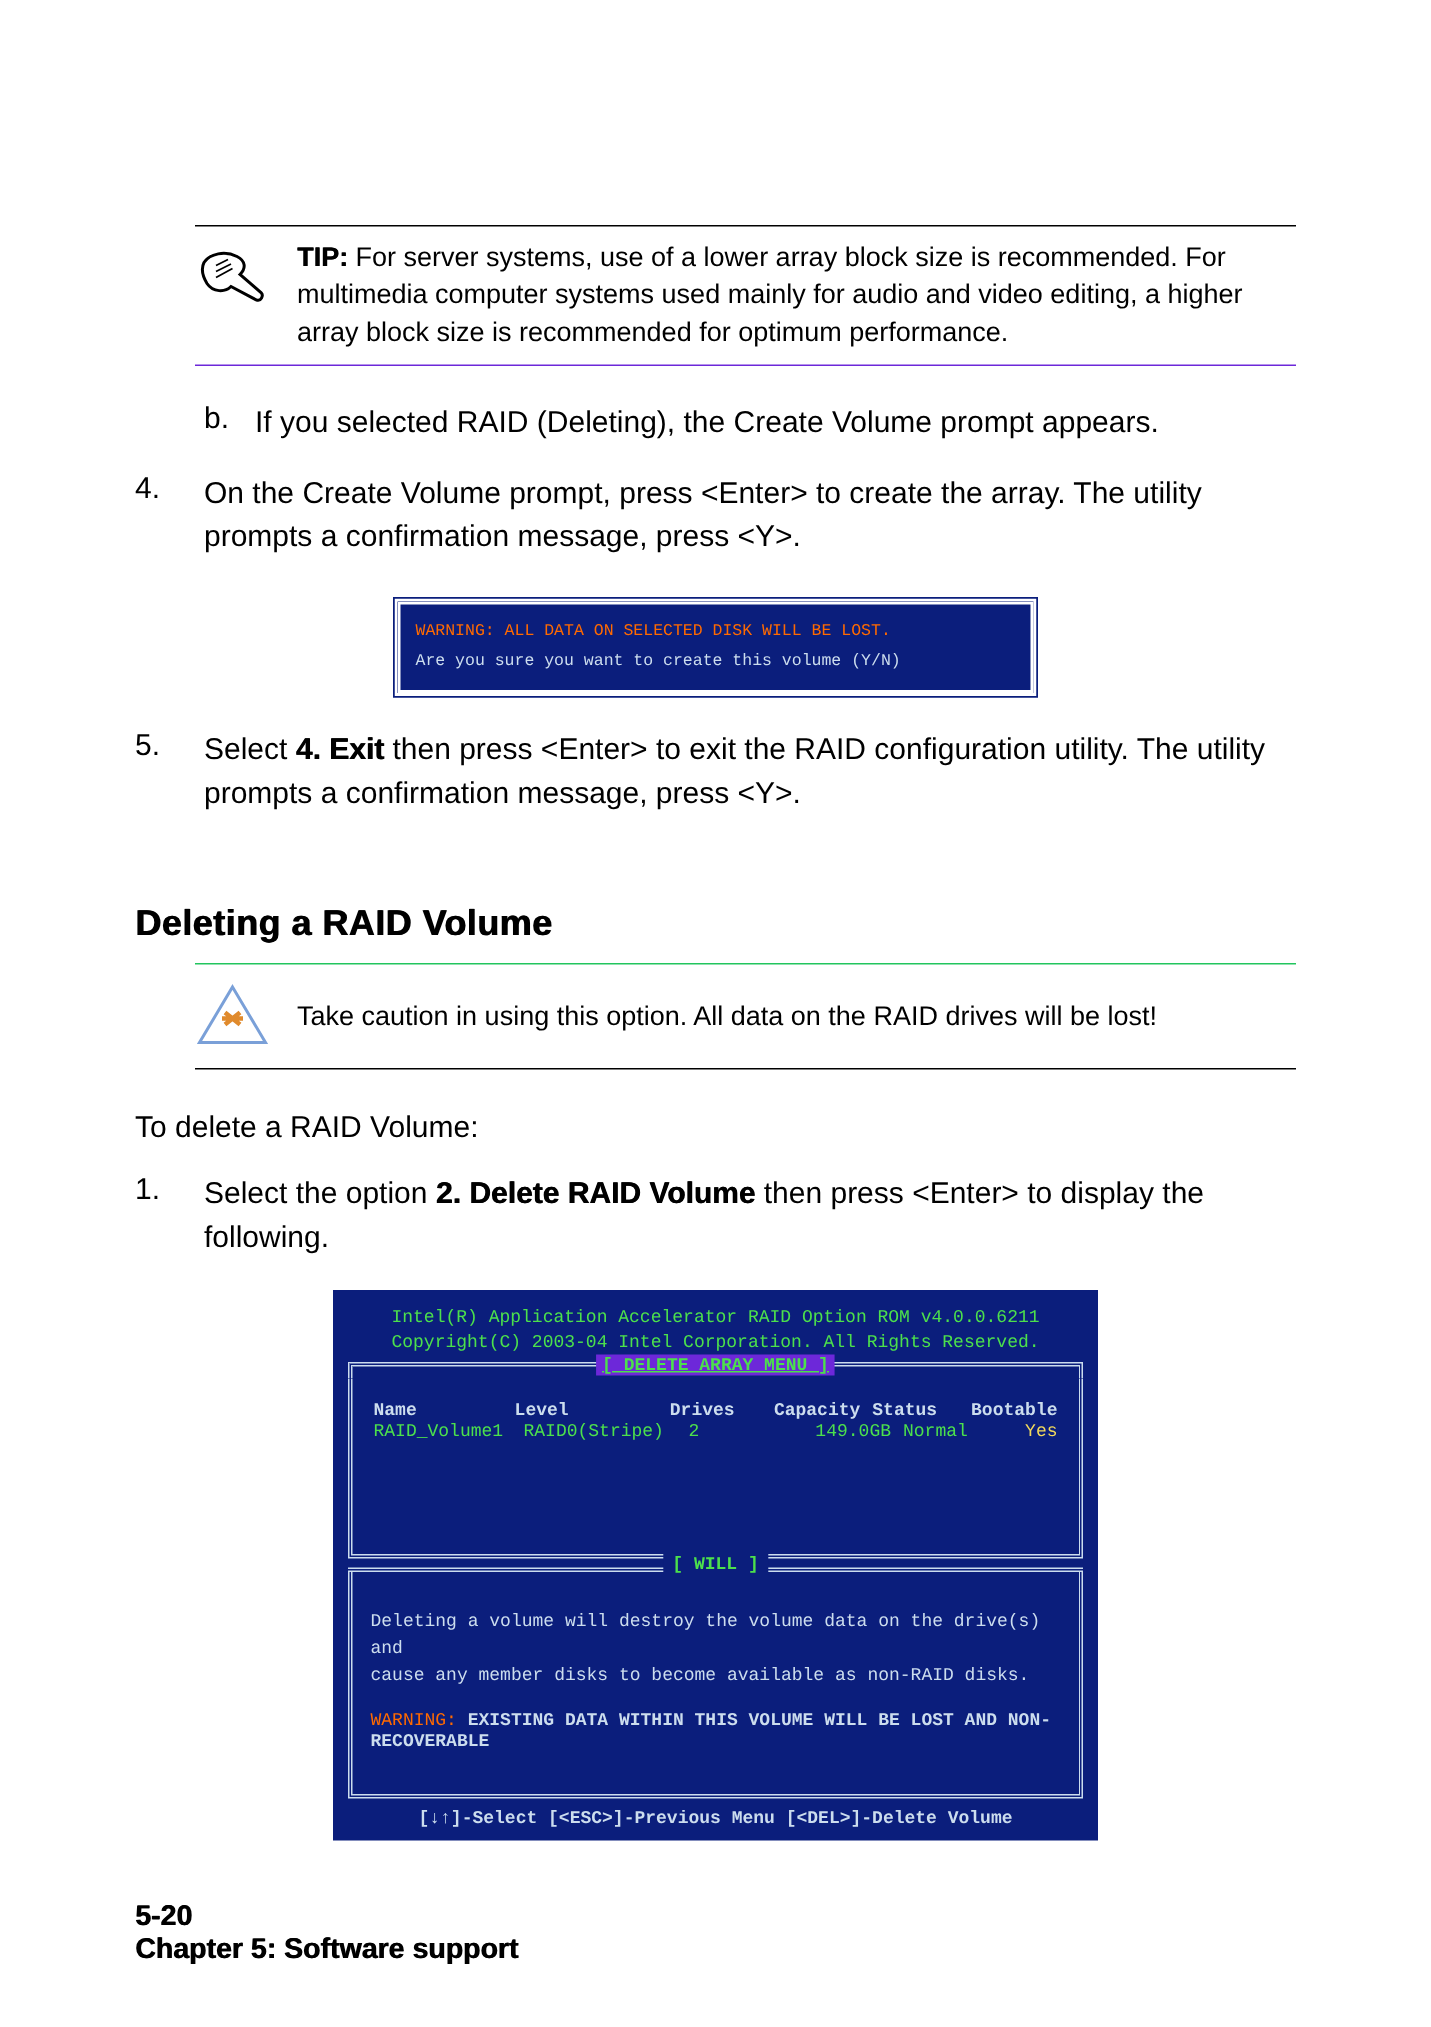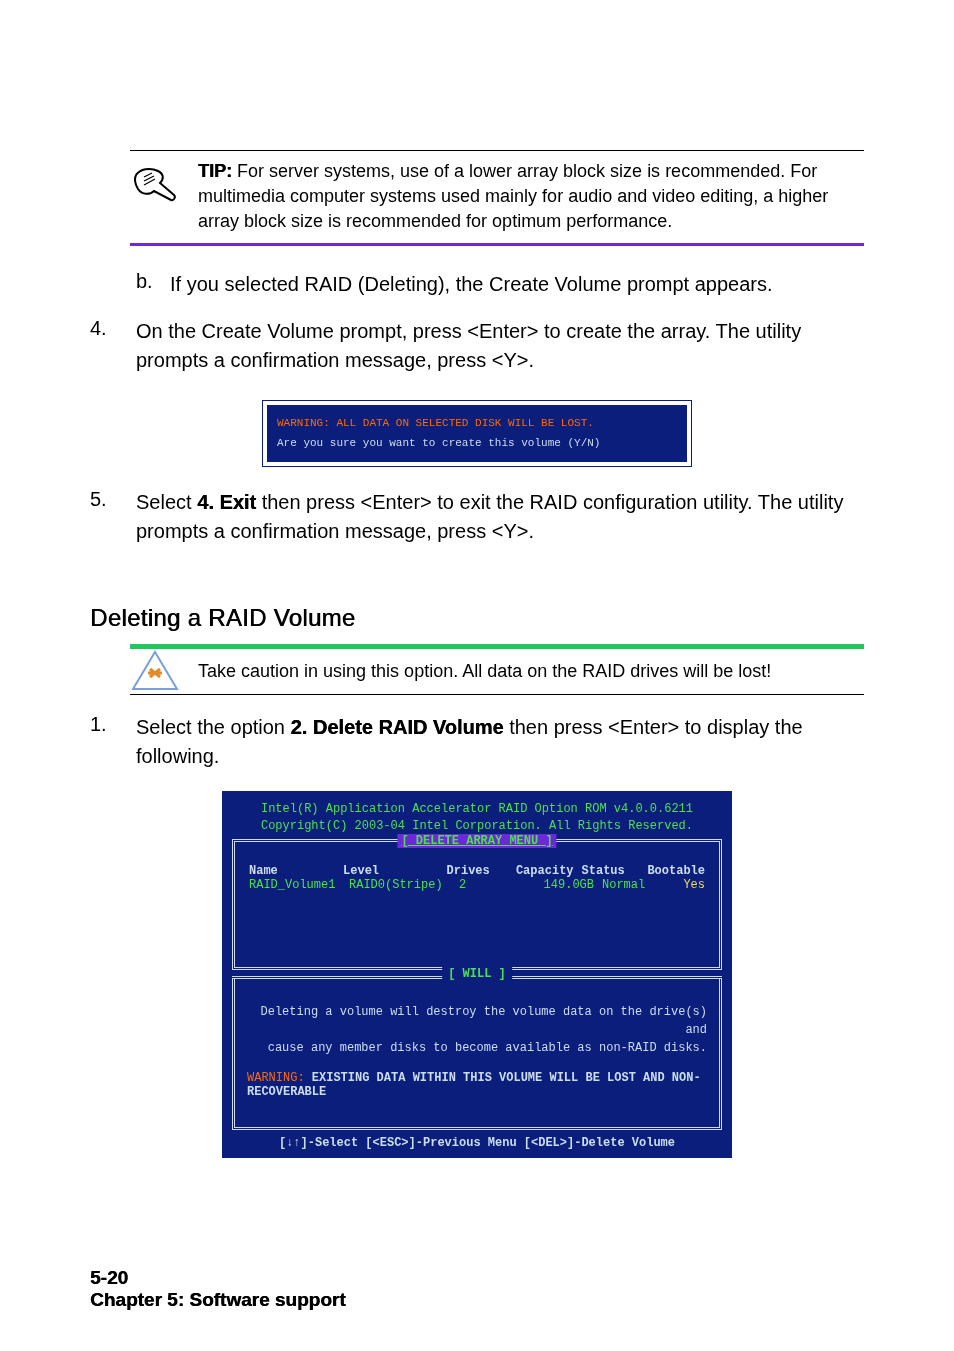--- a/index.html
+++ b/index.html
@@ -13,21 +13,21 @@
   .page {
     padding: 150px 90px 60px 90px;
     box-sizing: border-box;
     min-height: 1351px;
     position: relative;
   }
   .tip-block {
     display: flex;
     gap: 18px;
     border-top: 1px solid #000;
-    border-bottom: 3px solid #6d28d9;
+    border-bottom: 1px solid #6d28d9;
     padding: 8px 0;
     margin-left: 40px;
   }
   .tip-icon {
     flex: 0 0 50px;
     height: 50px;
     margin-top: 2px;
   }
   .tip-text {
     font-size: 18px;
@@ -67,31 +67,31 @@
     padding: 10px 12px;
     font-family: "Courier New", monospace;
     font-size: 11px;
     color: #cde;
     line-height: 1.9;
     box-shadow: 0 0 0 1px #0b1e7c, 0 0 0 2px #fff inset;
   }
   .bios-box-1 .warn { color: #ff6a00; }
   .section-heading {
     font-size: 24px;
-    font-weight: normal;
+    font-weight: bold;
     margin-top: 58px;
     letter-spacing: 0.3px;
     text-shadow: 0.6px 0 0 currentColor;
   }
   .caution-block {
     display: flex;
     gap: 18px;
-    border-top: 5px solid #22c55e;
+    border-top: 1px solid #22c55e;
     border-bottom: 1px solid #000;
-    padding: 0 0;
+    padding: 12px 0;
     margin-left: 40px;
     margin-top: 12px;
     align-items: center;
   }
   .caution-icon {
     flex: 0 0 50px;
     height: 45px;
   }
   .intro-line {
     font-size: 20px;
@@ -149,21 +149,21 @@
     position: absolute;
     top: -9px;
     left: 50%;
     transform: translateX(-50%);
     background: #0b1e7c;
     padding: 0 6px;
     color: #4ce04c;
     font-weight: bold;
   }
   .bios-help .msg {
-    text-align: right;
+    text-align: left;
     line-height: 1.5;
   }
   .bios-help .warn-line {
     margin-top: 14px;
     text-align: left;
   }
   .bios-help .warn-line .wlabel { color: #ff6a00; }
   .bios-footer {
     text-align: center;
     padding: 6px 0 0 0;
@@ -240,20 +240,21 @@
   <div class="section-heading">Deleting a RAID Volume</div>
 
   <div class="caution-block">
     <svg class="caution-icon" viewBox="0 0 50 45">
       <path d="M25 3 L47 40 L3 40 Z" fill="none" stroke="#7aa0d8" stroke-width="2"></path>
       <path d="M18 24 L32 24 M20 20 L30 28 M20 28 L30 20" stroke="#e08a2c" stroke-width="3" fill="none"></path>
     </svg>
     <div class="tip-text">Take caution in using this option. All data on the RAID drives will be lost!</div>
   </div>
 
+  <div class="intro-line">To delete a RAID Volume:</div>
 
   <div class="ol-row">
     <div class="ol-num">1.</div>
     <div class="ol-body">
       <span>Select the option </span><span class="bold">2. Delete RAID Volume</span><span> then press &lt;Enter&gt; to display the following.</span>
     </div>
   </div>
 
   <div class="bios-box-2">
     <div class="bios-center bios-green">Intel(R) Application Accelerator RAID Option ROM v4.0.0.6211</div>

